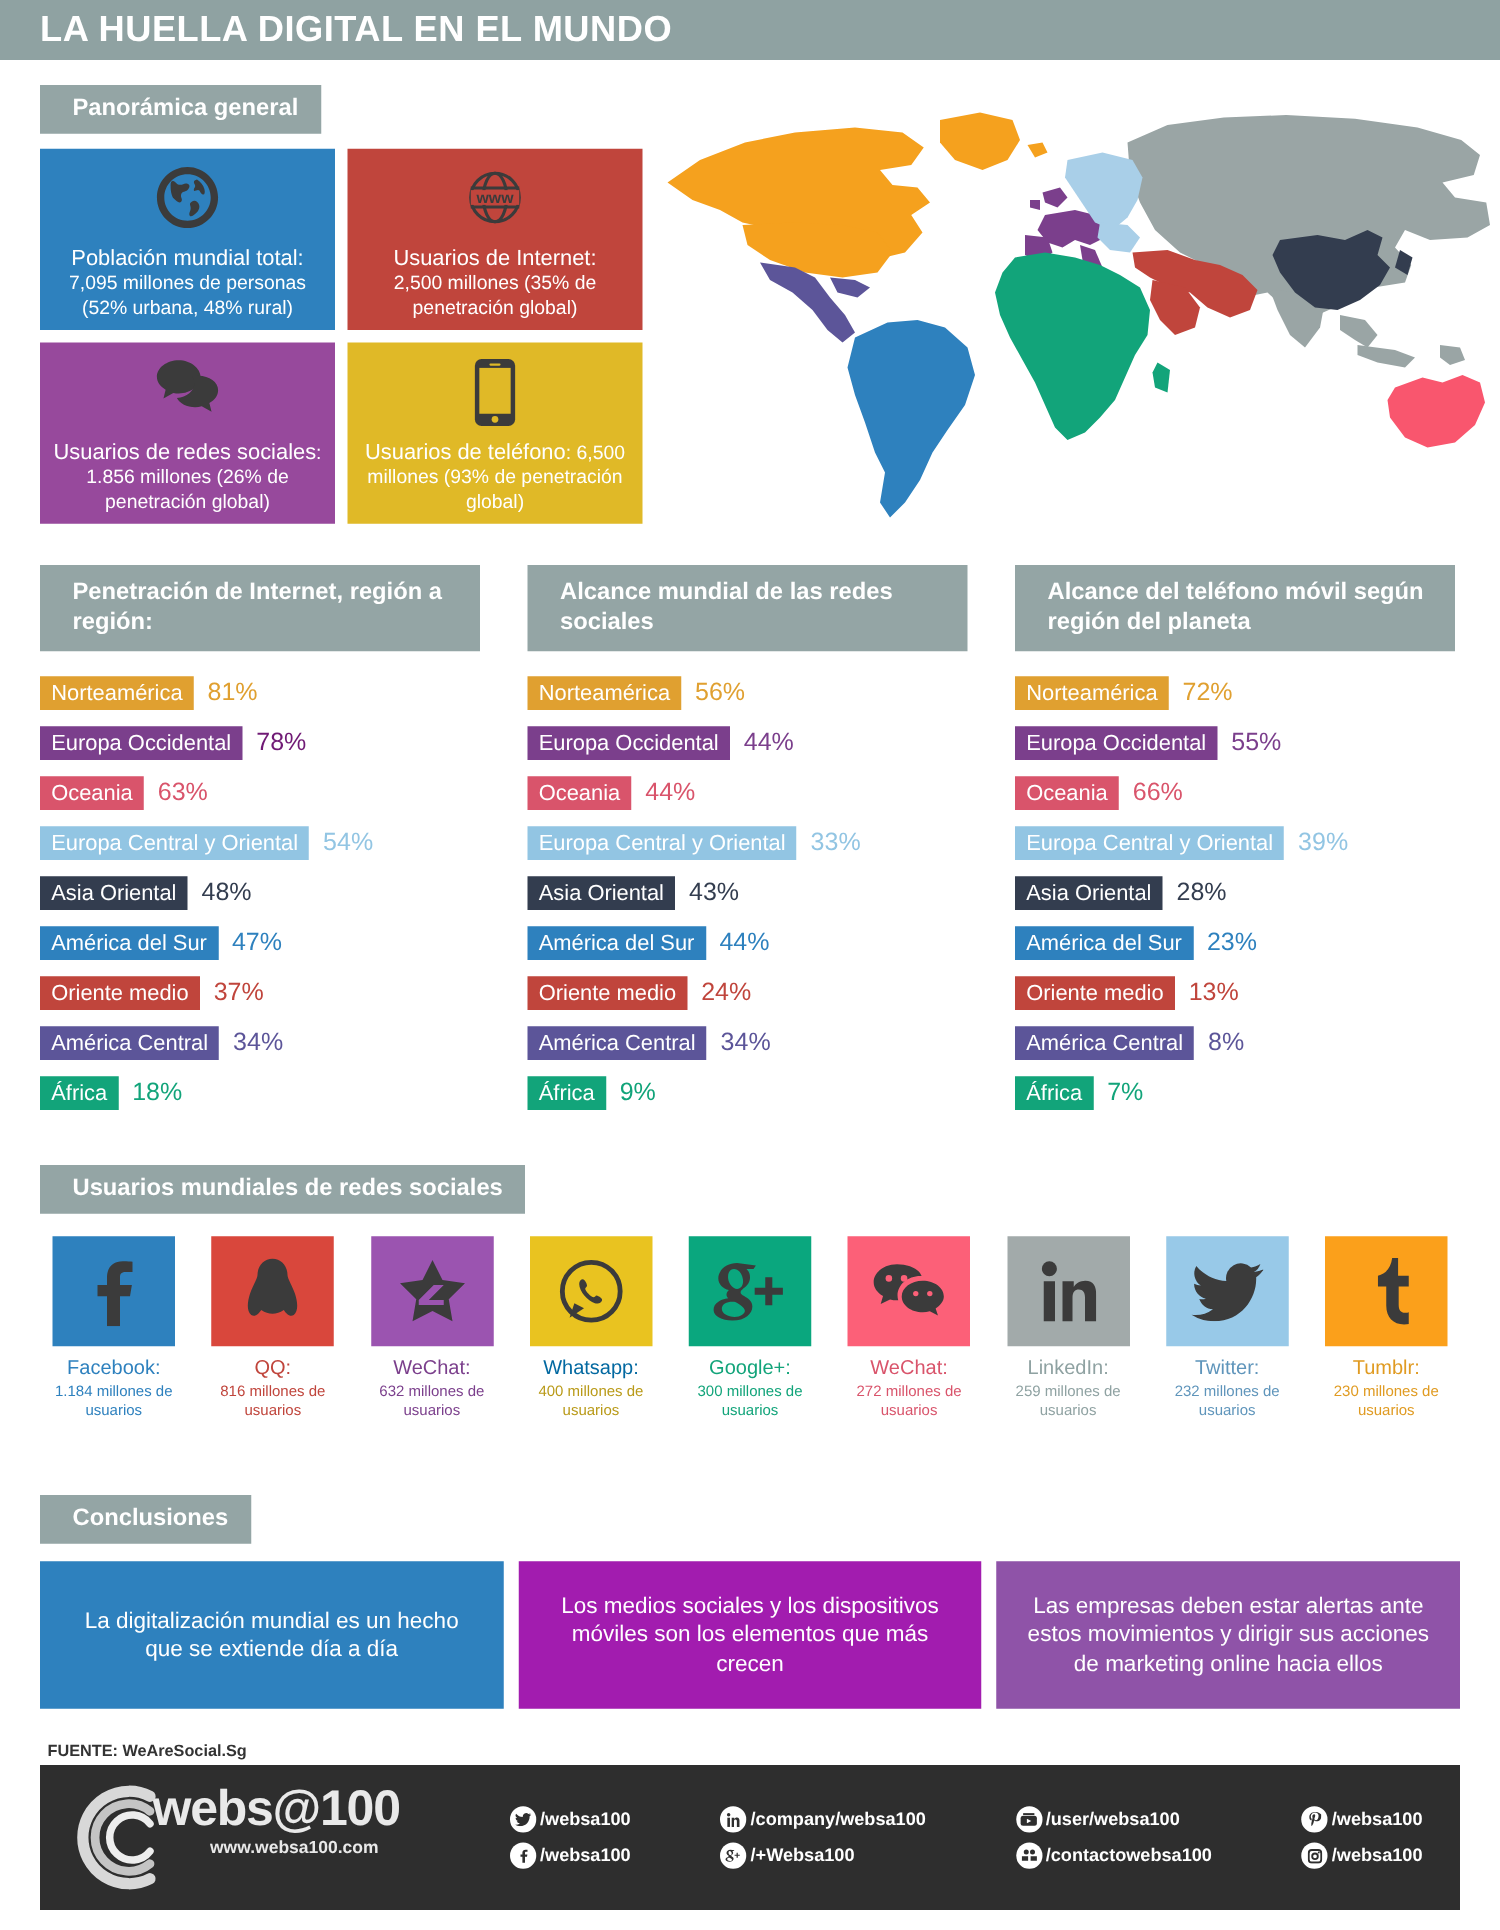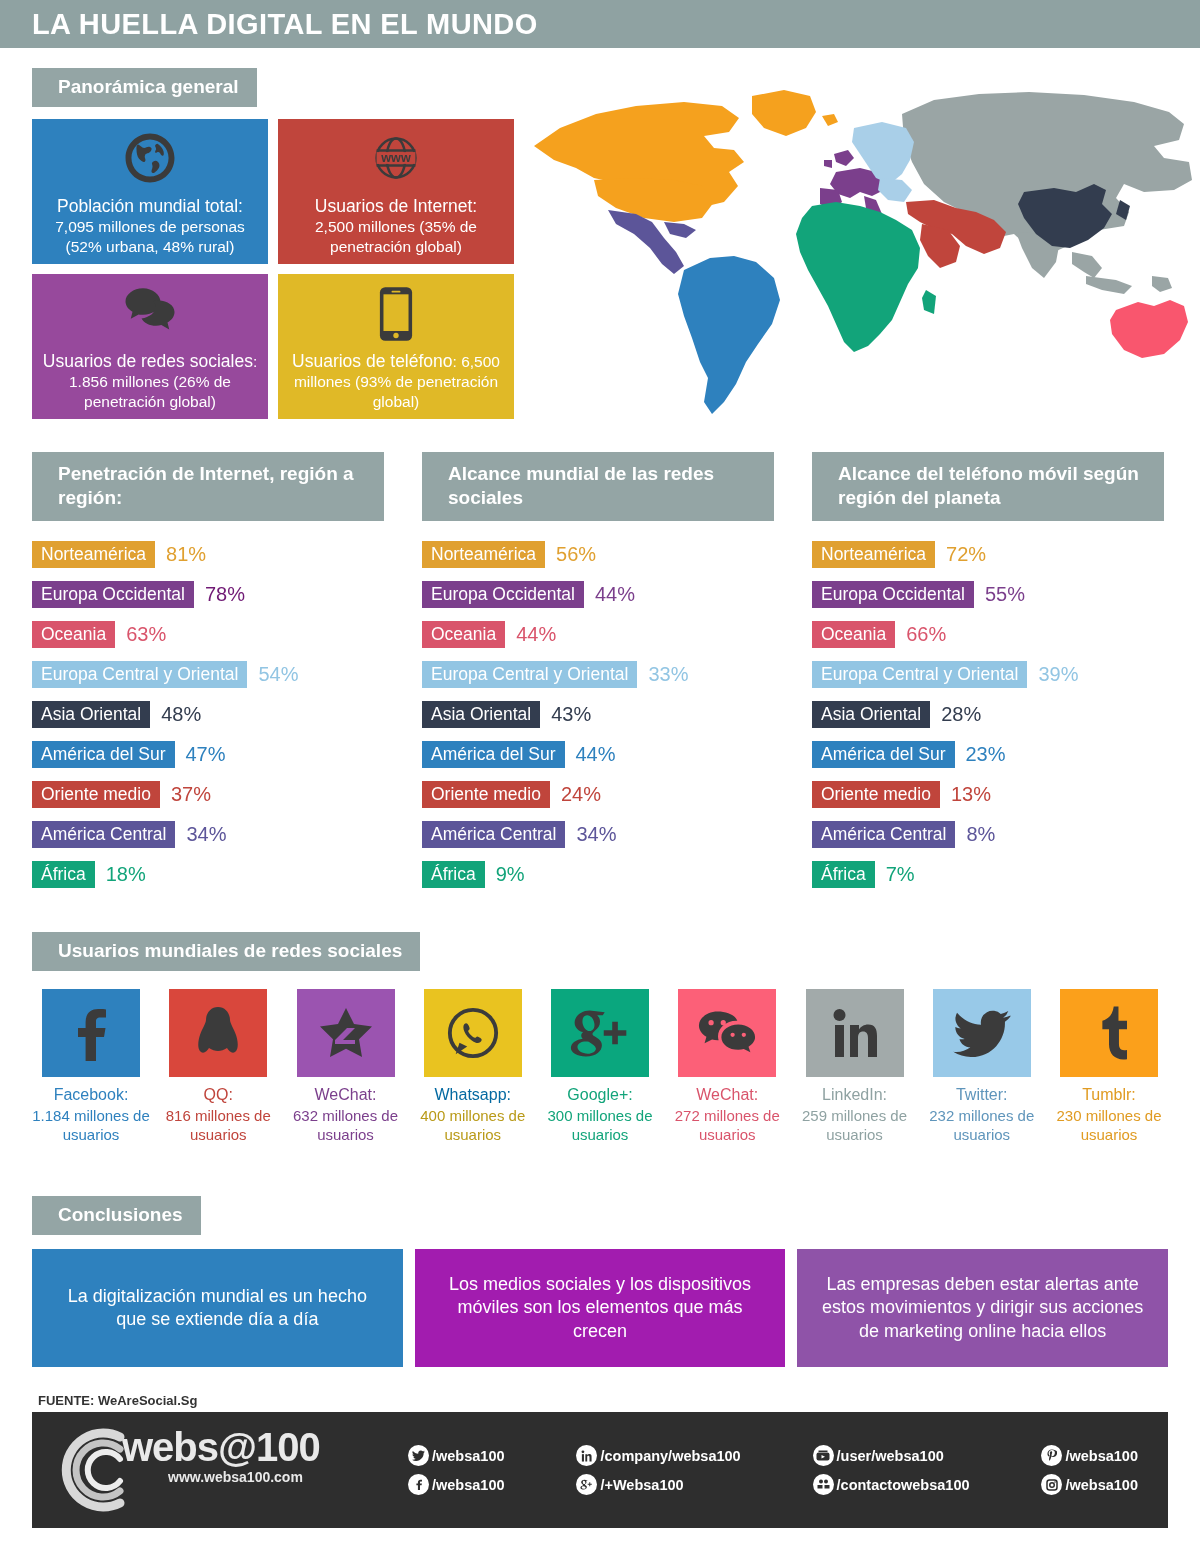--- a/index.html
+++ b/index.html
@@ -64,21 +64,21 @@
 
   
   .socials{ position:absolute; left:32px; top:932px; width:1136px; }
   .soc-grid{ display:flex; gap:0; margin-top:18px; justify-content:space-between; }
   .soc{ width:118px; text-align:center; }
   .soc .tile{
     width:98px; height:88px; margin:0 auto 8px; display:flex;
     align-items:center; justify-content:center;
   }
   .soc .name{ font-size:16px; line-height:1.28; }
-  .soc .cnt{ font-size:15px; line-height:1.3; }
+  .soc .cnt{ font-size:12px; line-height:1.3; }
 
   
   .conc{ position:absolute; left:32px; top:1196px; width:1136px; }
   .conc-grid{ display:grid; grid-template-columns:1fr 1fr 1fr; gap:12px; margin-top:14px; }
   .conc-card{
     min-height:118px; color:#fff; display:flex; align-items:center;
     justify-content:center; text-align:center; padding:12px 20px;
     font-size:18px; line-height:1.32;
   }
 

